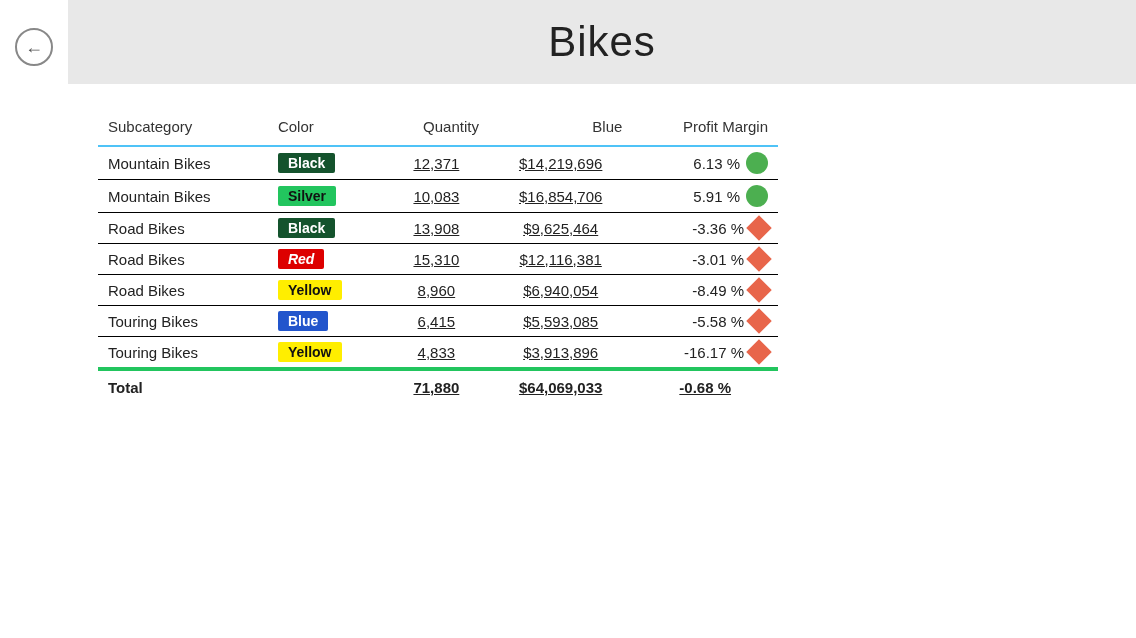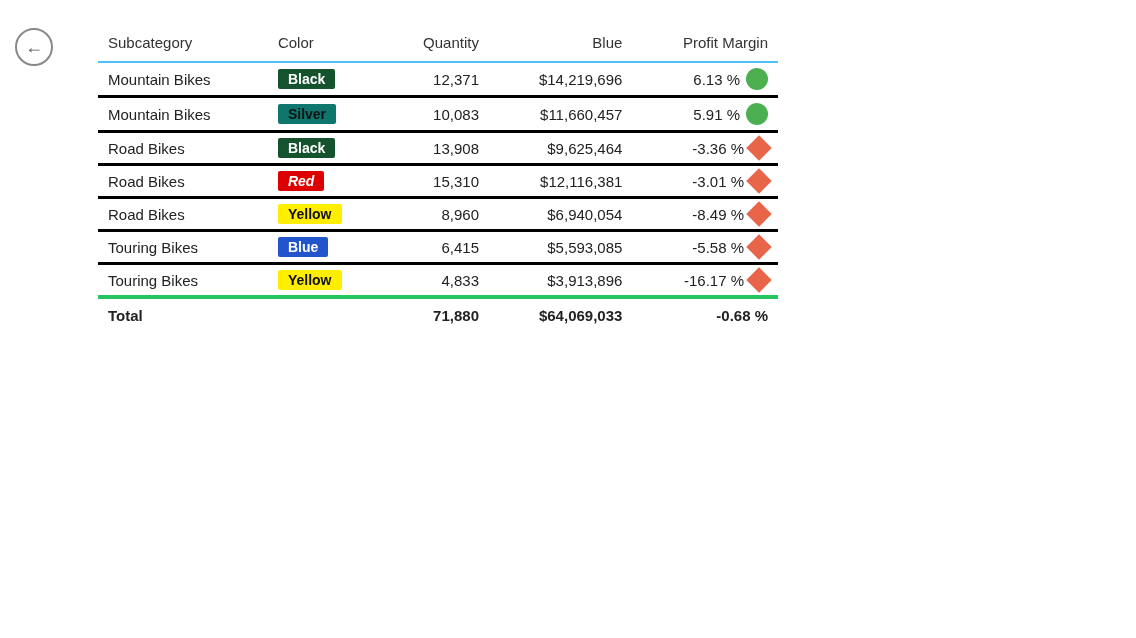--- a/index.html
+++ b/index.html
@@ -81,25 +81,26 @@
     }
 
     thead tr th.right-align {
       text-align: right;
     }
 
     tbody tr td {
       font-size: 15px;
       color: #222;
       padding: 5px 10px;
-      border-bottom: 3px solid #000000;
+      border-bottom: 1px solid #000000;
     }
 
     tbody tr td.right-align {
-      text-align: right;
+      text-align: center;
+      text-decoration: underline;
     }
 
     tbody tr:last-child td {
       border-bottom: none;
     }
 
     .total-row td {
       font-weight: bold;
       font-size: 15px;
       padding-top: 8px;
@@ -113,21 +114,21 @@
       font-size: 14px;
       font-weight: 600;
       color: #fff;
       border-radius: 2px;
     }
     .color-badge.black-badge {
       background: #14532d;
       color: #fff;
     }
     .color-badge.silver-badge {
-      background: #0f766e;
+      background: #22c55e;
       color: #111;
     }
     .color-badge.red-badge {
       background: #dd0000;
       color: #fff;
       font-style: italic;
     }
     .color-badge.yellow-badge {
       background: #ffee00;
       color: #111;
@@ -174,20 +175,23 @@
 <body>
 
 <div class="page-container">
   <div class="left-sidebar">
     <button class="back-button">
       <span>←</span>
     </button>
   </div>
 
   <div class="main-content">
+    <div class="header-bar">
+      <span class="header-title">Bikes</span>
+    </div>
 
     <div class="content-area">
       <table>
         <thead>
           <tr>
             <th>Subcategory</th>
             <th>Color</th>
             <th class="right-align">Quantity</th>
             <th class="right-align">Blue</th>
             <th class="right-align">Profit Margin</th>
@@ -202,21 +206,21 @@
               <td class="right-align">$14,219,696</td>
               <td class="profit-cell"><span class="profit-inner">
                   <span>6.13 %</span>
                   <span class="indicator circle-green"></span>
                 </span></td>
             </tr>
             <tr>
               <td>Mountain Bikes</td>
               <td><span class="color-badge silver-badge">Silver</span></td>
               <td class="right-align">10,083</td>
-              <td class="right-align">$11,660,457</td>
+              <td class="right-align">$16,854,706</td>
               <td class="profit-cell"><span class="profit-inner">
                   <span>5.91 %</span>
                   <span class="indicator circle-green"></span>
                 </span></td>
             </tr>
             <tr>
               <td>Road Bikes</td>
               <td><span class="color-badge black-badge">Black</span></td>
               <td class="right-align">13,908</td>
               <td class="right-align">$9,625,464</td>

